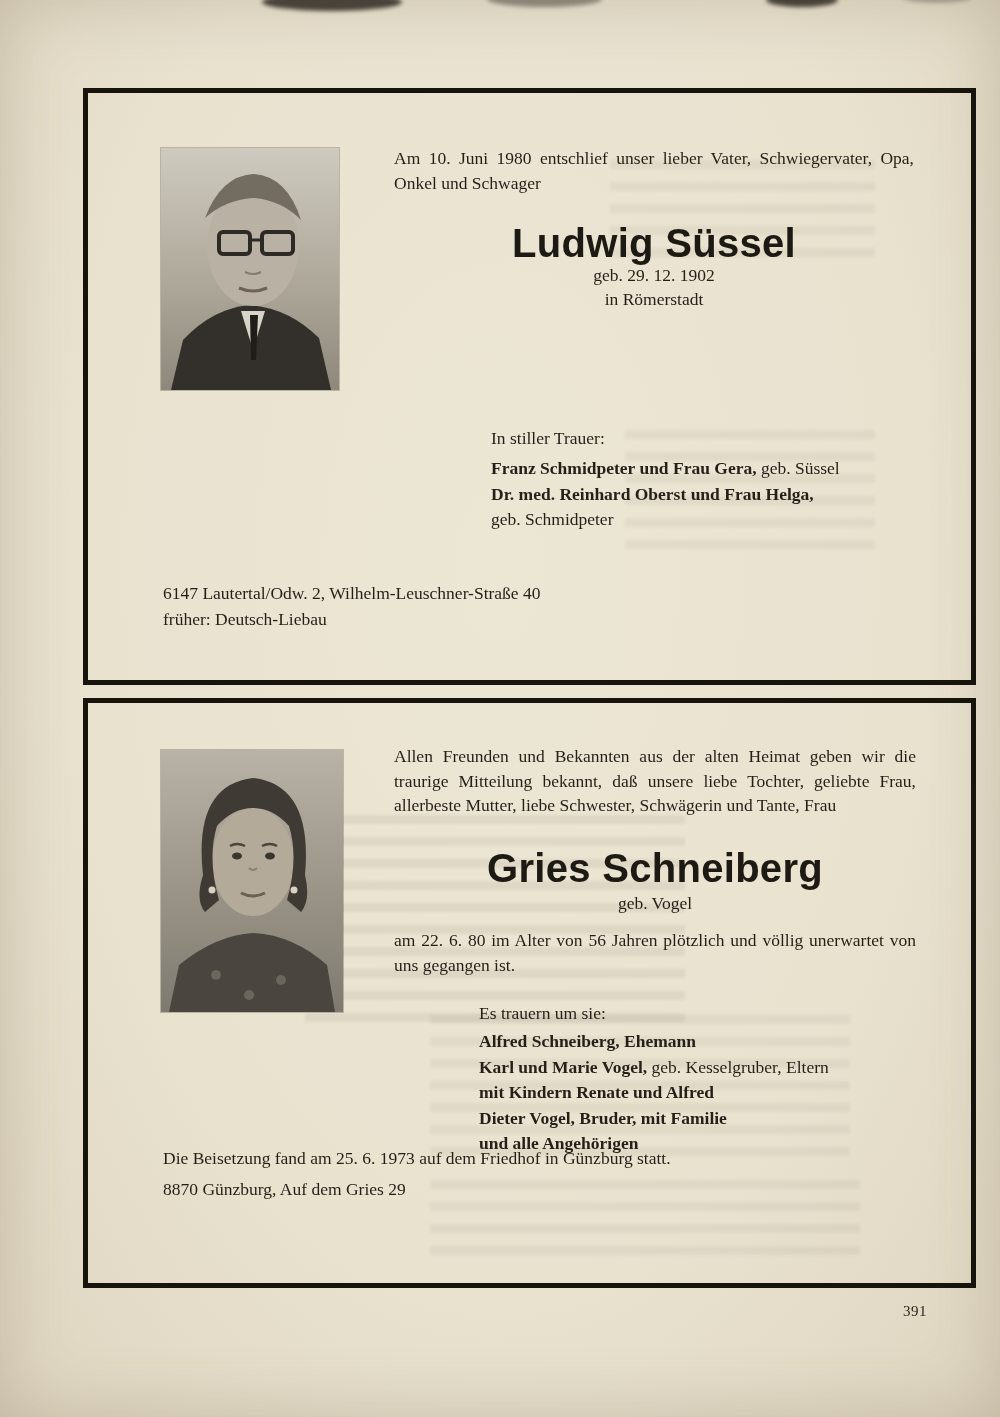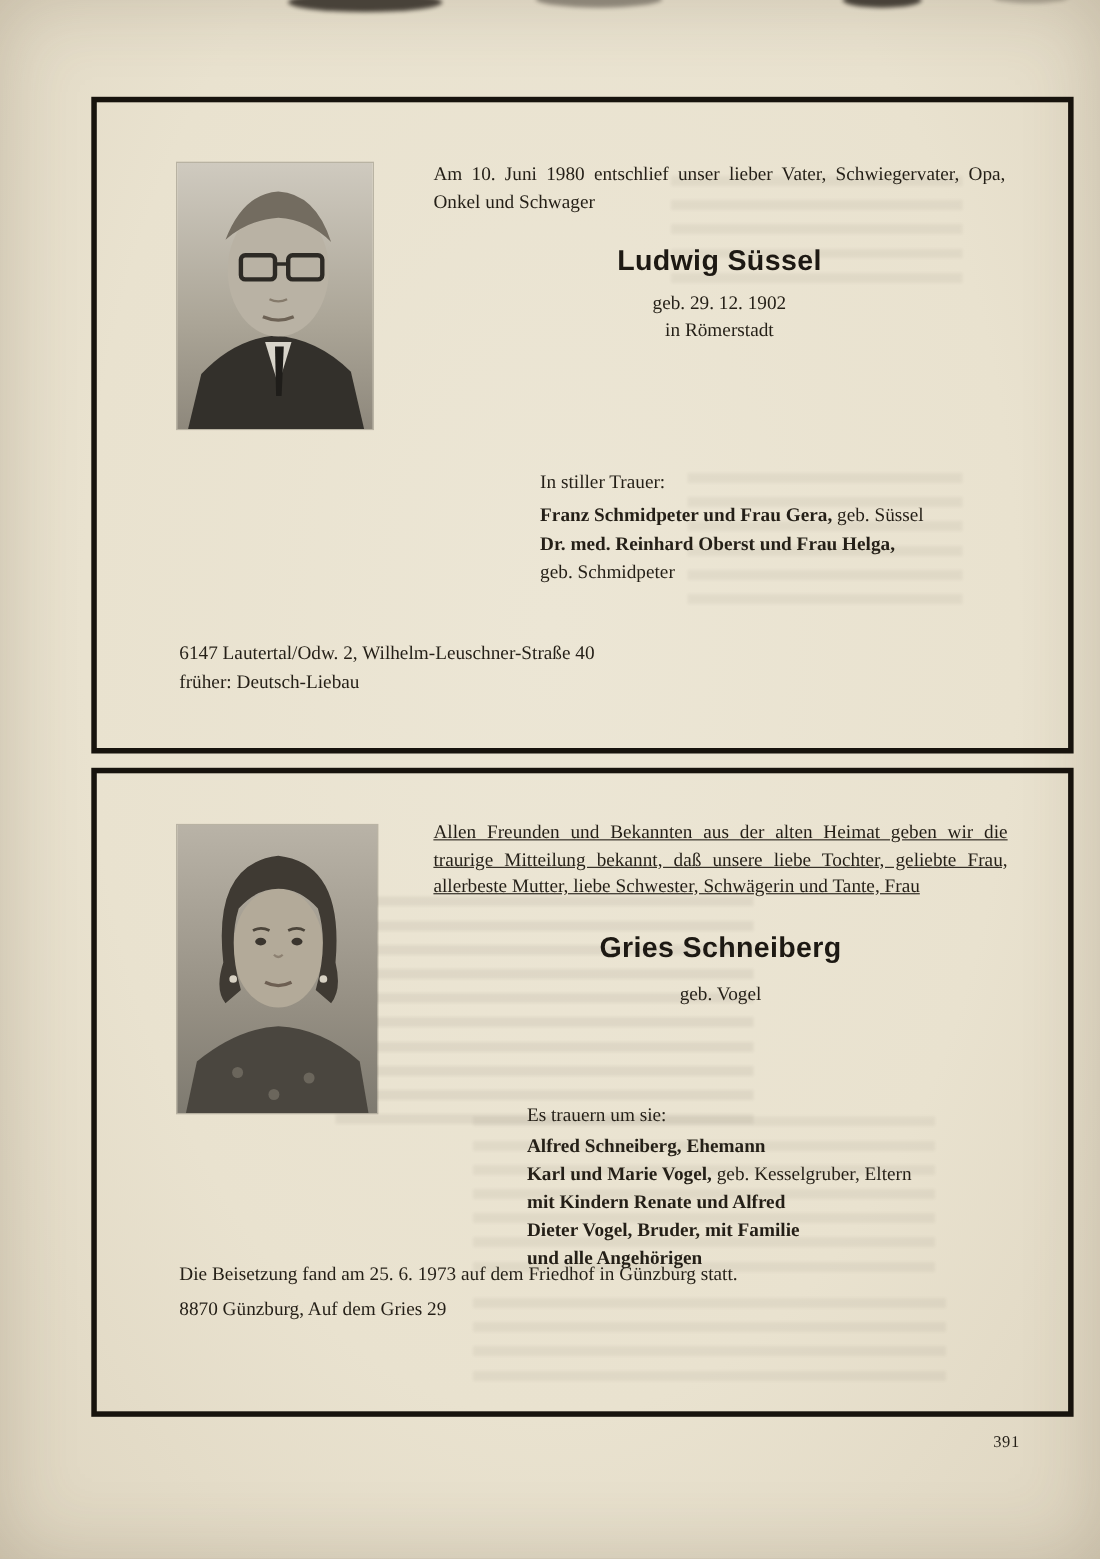--- a/index.html
+++ b/index.html
@@ -46,27 +46,27 @@
   .notice1 { left: 47px; top: 88px;  width: 893px; height: 597px; }
   .notice2 { left: 47px; top: 698px; width: 893px; height: 590px; }
 
   .photo { position: absolute; overflow: hidden; box-shadow: 0 0 0 1px rgba(40,35,28,.25); }
   .photo svg { display: block; width: 100%; height: 100%; }
   .photo1 { left: 73px; top: 55px; width: 178px; height: 242px; }
   .photo2 { left: 73px; top: 47px; width: 182px; height: 262px; }
 
   .intro { position: absolute; text-align: justify; line-height: 24.5px; }
   .intro1 { left: 306px; top: 53px;  width: 520px; }
-  .intro2 { left: 306px; top: 41px;  width: 522px; text-decoration: underline; }
+  .intro2 { left: 306px; top: 41px;  width: 522px; }
 
   .name {
     position: absolute;
     font-family: "Liberation Sans", "DejaVu Sans", sans-serif;
     font-weight: bold;
-    font-size: 26px;
+    font-size: 40px;
     letter-spacing: .3px;
     text-align: center;
     color: #1d1913;
   }
   .name1 { left: 306px; top: 128px; width: 520px; }
   .name2 { left: 306px; top: 143px; width: 522px; }
 
   .center-line { position: absolute; text-align: center; line-height: 24px; }
   .born1       { left: 306px; top: 170px; width: 520px; }
   .birthplace1 { left: 306px; top: 194px; width: 520px; }
@@ -188,20 +188,21 @@
         <circle cx="51" cy="140" r="3.5" fill="#d8d2c4"></circle>
         <circle cx="133" cy="140" r="3.5" fill="#d8d2c4"></circle>
       </svg>
     </div>
 
     <p class="intro intro2">Allen Freunden und Bekannten aus der alten Heimat geben wir die traurige Mitteilung bekannt, daß unsere liebe Tochter, geliebte Frau, allerbeste Mutter, liebe Schwester, Schwägerin und Tante, Frau</p>
 
     <h2 class="name name2">Gries Schneiberg</h2>
     <div class="center-line maiden2">geb. Vogel</div>
 
+    <p class="desc desc2">am 22. 6. 80 im Alter von 56 Jahren plötzlich und völlig unerwartet von uns gegangen ist.</p>
 
     <div class="mourn-label label2">Es trauern um sie:</div>
 
     <div class="mourners mourners2">
       <div class="mline"><span class="b">Alfred Schneiberg, Ehemann</span><span></span></div>
       <div class="mline"><span class="b">Karl und Marie Vogel,</span><span> geb. Kesselgruber, Eltern</span></div>
       <div class="mline"><span class="b">mit Kindern Renate und Alfred</span><span></span></div>
       <div class="mline"><span class="b">Dieter Vogel, Bruder, mit Familie</span><span></span></div>
       <div class="mline"><span class="b">und alle Angehörigen</span><span></span></div>
     </div>

